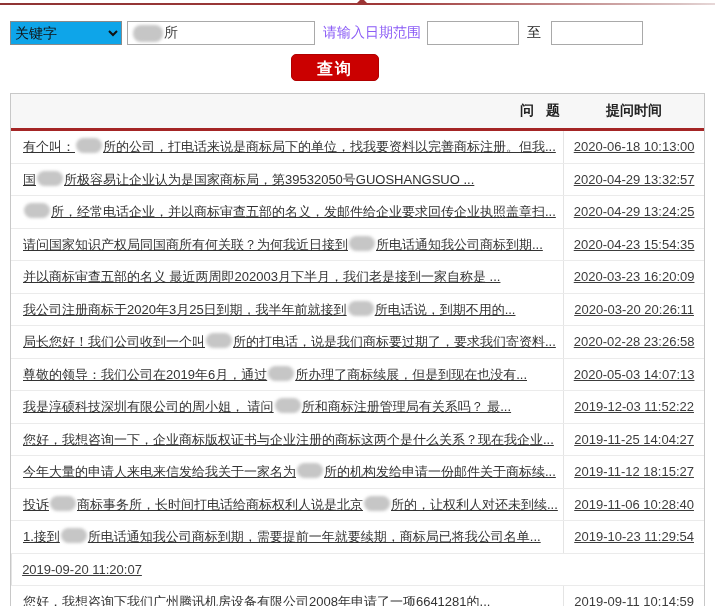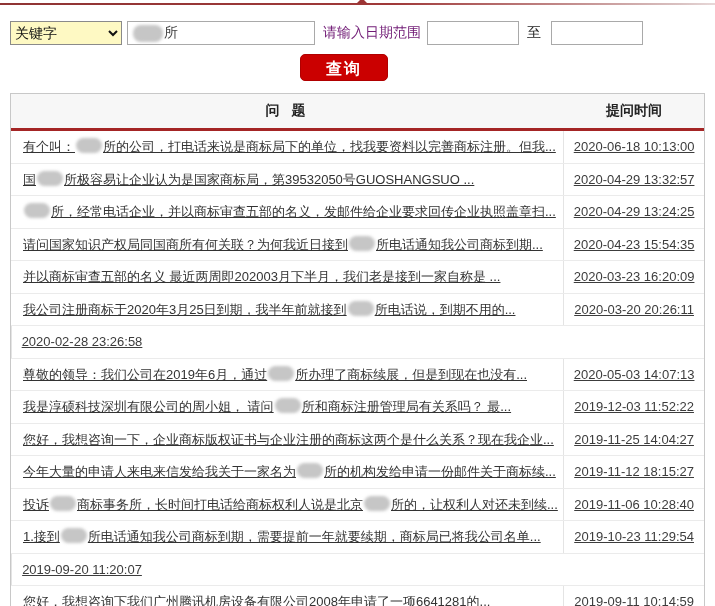--- a/index.html
+++ b/index.html
@@ -9,39 +9,39 @@
     position:relative;color:#333;
   }
   
   .top-line{position:absolute;top:3px;left:0;right:0;height:2px;
     background:linear-gradient(to right,#8f3434,#a03939 55%,#d9c1c1 95%,#e7d8d8);}
   .tri{position:absolute;left:356px;top:-5px;width:0;height:0;
     border-left:6px solid transparent;border-right:6px solid transparent;
     border-bottom:6px solid #9c3535;}
   
   .form-row{position:absolute;top:21px;left:10px;right:10px;display:flex;align-items:center;}
-  select.field{width:112px;height:24px;font-size:14px;border:1px solid #8a8a8a;background:#fef9c3;color:#111;}
+  select.field{width:112px;height:24px;font-size:14px;border:1px solid #8a8a8a;background:#0ea5e9;color:#111;}
   .kw-input{width:178px;height:22px;border:1px solid #a9a9a9;margin-left:5px;display:flex;
     align-items:center;padding:0 4px;font-size:14px;color:#444;background:#fff;}
   .blob{display:inline-block;width:26px;height:15px;background:#c6c6c6;border-radius:8px;
     filter:blur(1.5px);vertical-align:-2px;margin:0 1px;}
   .kw-input .blob{width:30px;height:17px;}
-  .range-label{font-size:14px;color:#701a75;margin-left:8px;}
+  .range-label{font-size:14px;color:#8b5cf6;margin-left:8px;}
   input.date{width:84px;height:22px;border:1px solid #a9a9a9;margin-left:6px;font-size:13px;padding:0 3px;}
   .to-label{font-size:14px;color:#222;margin:0 4px 0 8px;}
   
-  .query-btn{position:absolute;top:54px;left:300px;width:88px;height:27px;background:#cb0000;
+  .query-btn{position:absolute;top:54px;left:291px;width:88px;height:27px;background:#cb0000;
     color:#fff;font-weight:bold;font-size:16px;border:1px solid #b00000;border-radius:5px;
     cursor:pointer;letter-spacing:2px;line-height:25px;text-align:center;}
   
   .table{position:absolute;top:93px;left:10px;width:693px;border:1px solid #c8c8c8;
     border-bottom:1px solid #9f9f9f;background:#fff;}
   .thead{display:flex;height:34px;background:#f7f7f7;border-bottom:3px solid #a42525;
     font-weight:bold;font-size:14px;color:#222;align-items:center;}
-  .th.q{width:553px;text-align:center;letter-spacing:4px;}
+  .th.q{width:553px;text-align:right;letter-spacing:4px;}
   .th.t{width:140px;text-align:center;}
   .row{display:flex;height:31.5px;align-items:center;border-bottom:1px solid #ebebeb;background:#fff;}
   .row:last-child{border-bottom:none;}
   .cell{font-size:13px;line-height:31.5px;text-decoration:underline;}
   .cell.q{width:541px;padding-left:12px;white-space:nowrap;overflow:hidden;color:#333;cursor:pointer;}
   .cell.t{width:140px;text-align:center;color:#3c3c3c;border-left:1px solid #e4e4e4;height:100%;}
 </style>
 </head>
 <body>
 
@@ -89,20 +89,21 @@
       </div>
       <div class="row">
         <div class="cell q"><span>并以商标审查五部的名义 最近两周即202003月下半月，我们老是接到一家自称是 ...</span></div>
         <div class="cell t">2020-03-23 16:20:09</div>
       </div>
       <div class="row">
         <div class="cell q"><span>我公司注册商标于2020年3月25日到期，我半年前就接到</span><span class="blob"></span><span>所电话说，到期不用的...</span></div>
         <div class="cell t">2020-03-20 20:26:11</div>
       </div>
       <div class="row">
+        <div class="cell q"><span>局长您好！我们公司收到一个叫</span><span class="blob"></span><span>所的打电话，说是我们商标要过期了，要求我们寄资料...</span></div>
         <div class="cell t">2020-02-28 23:26:58</div>
       </div>
       <div class="row">
         <div class="cell q"><span>尊敬的领导：我们公司在2019年6月，通过</span><span class="blob"></span><span>所办理了商标续展，但是到现在也没有...</span></div>
         <div class="cell t">2020-05-03 14:07:13</div>
       </div>
       <div class="row">
         <div class="cell q"><span>我是淳硕科技深圳有限公司的周小姐， 请问</span><span class="blob"></span><span>所和商标注册管理局有关系吗？ 最...</span></div>
         <div class="cell t">2019-12-03 11:52:22</div>
       </div>

